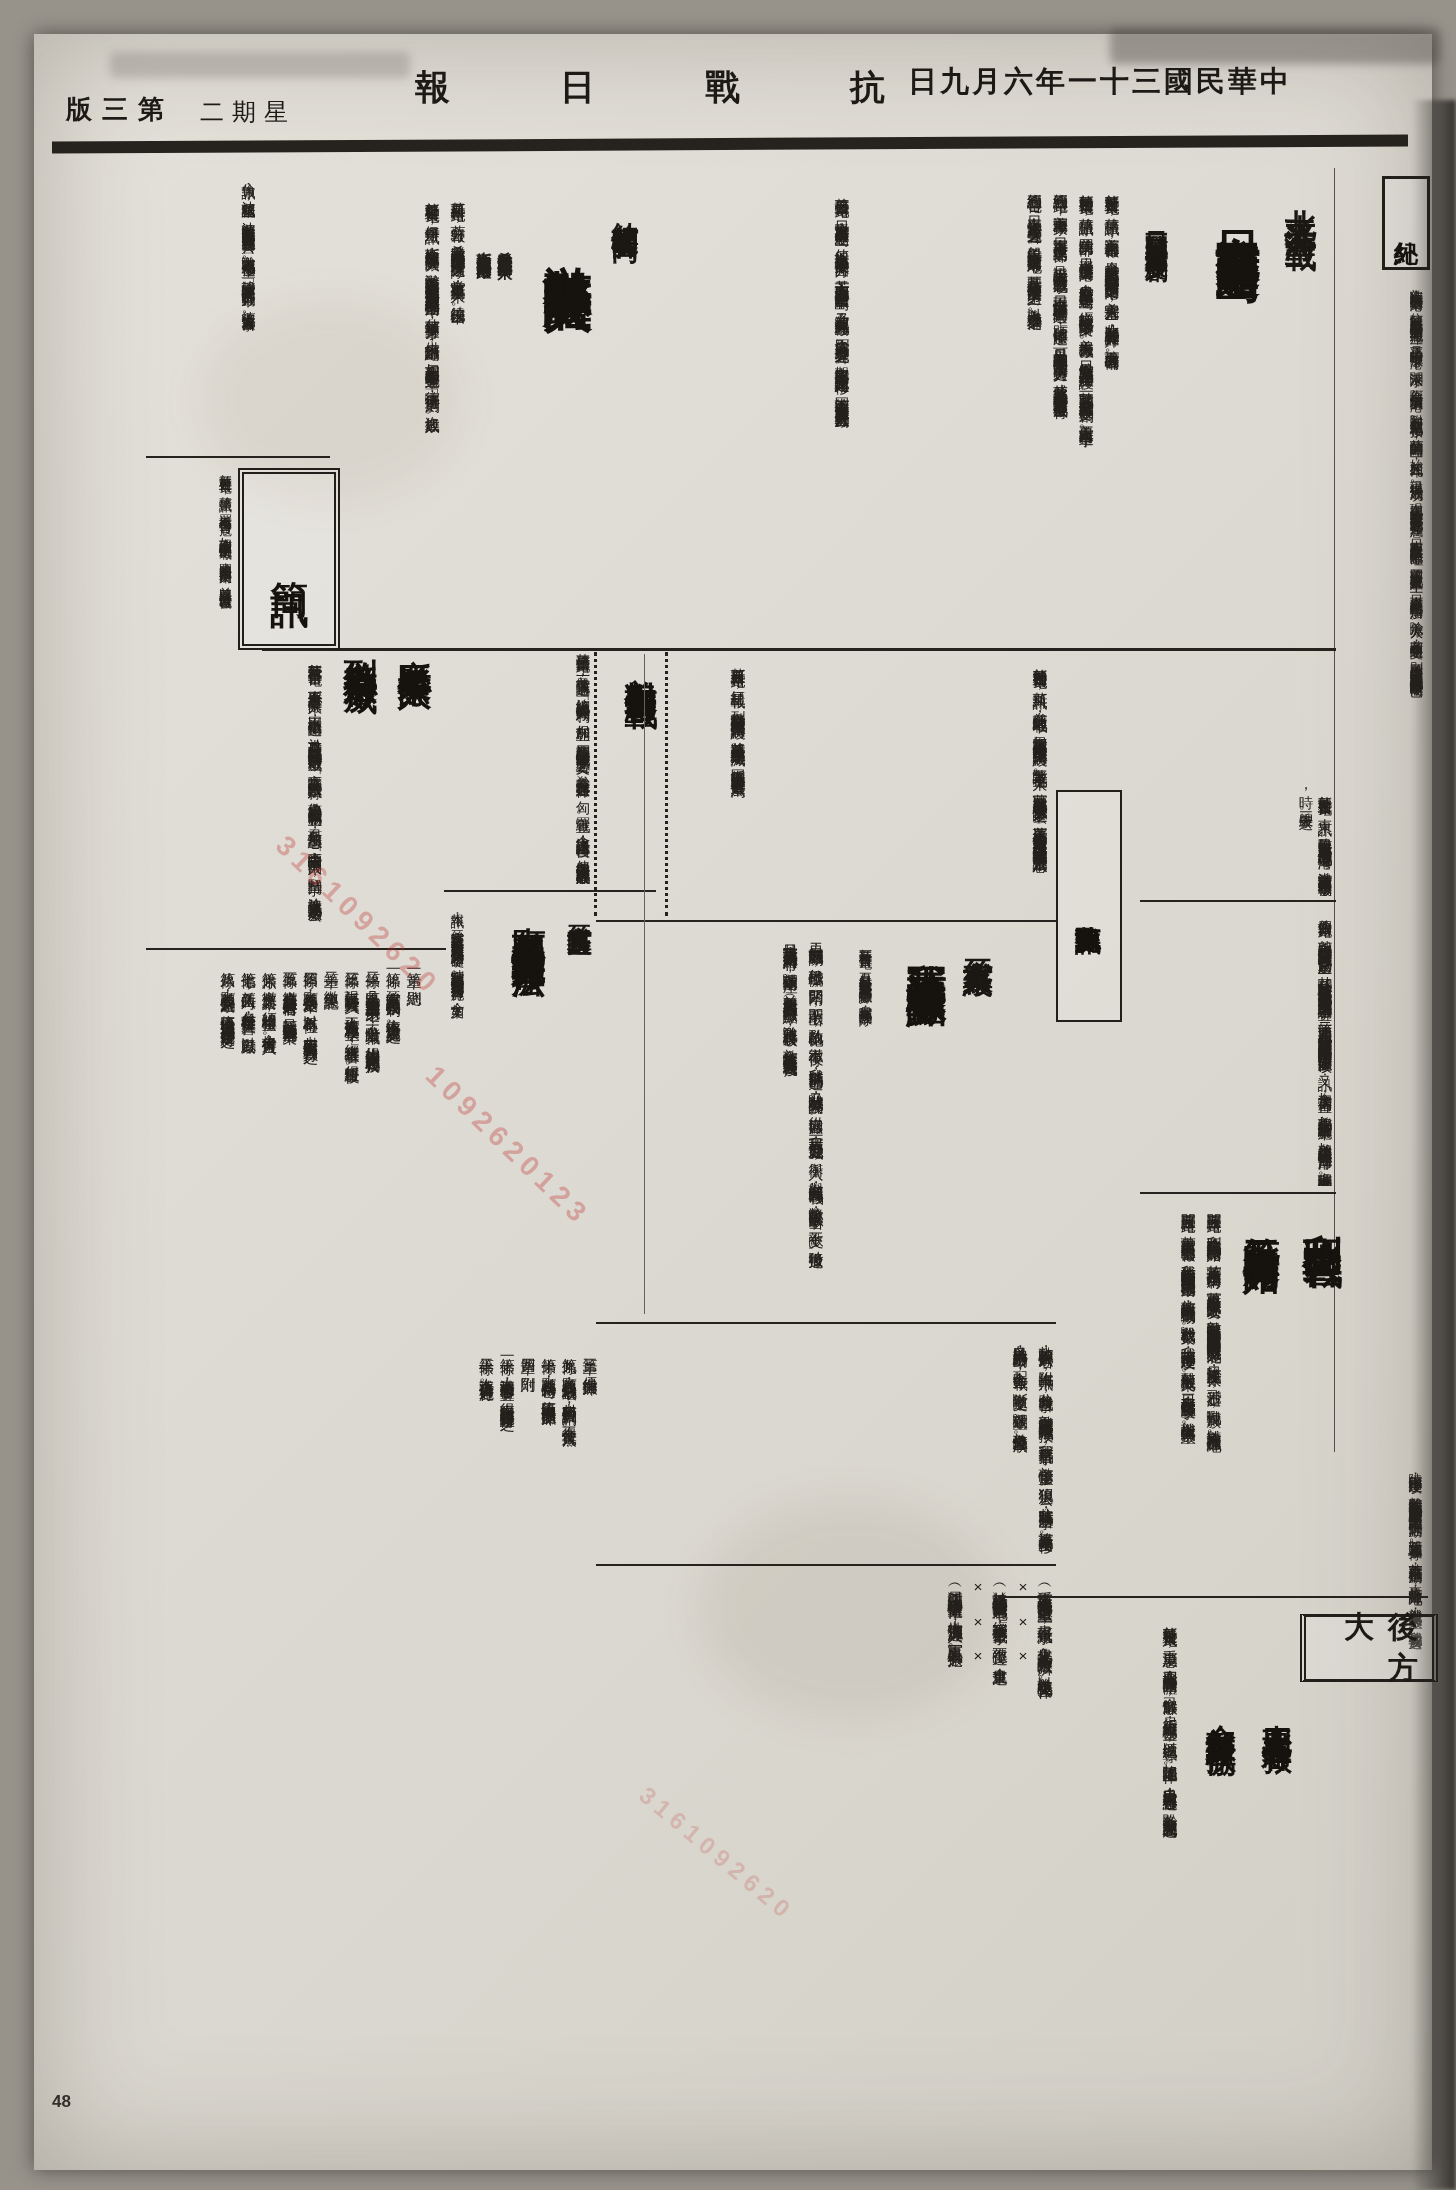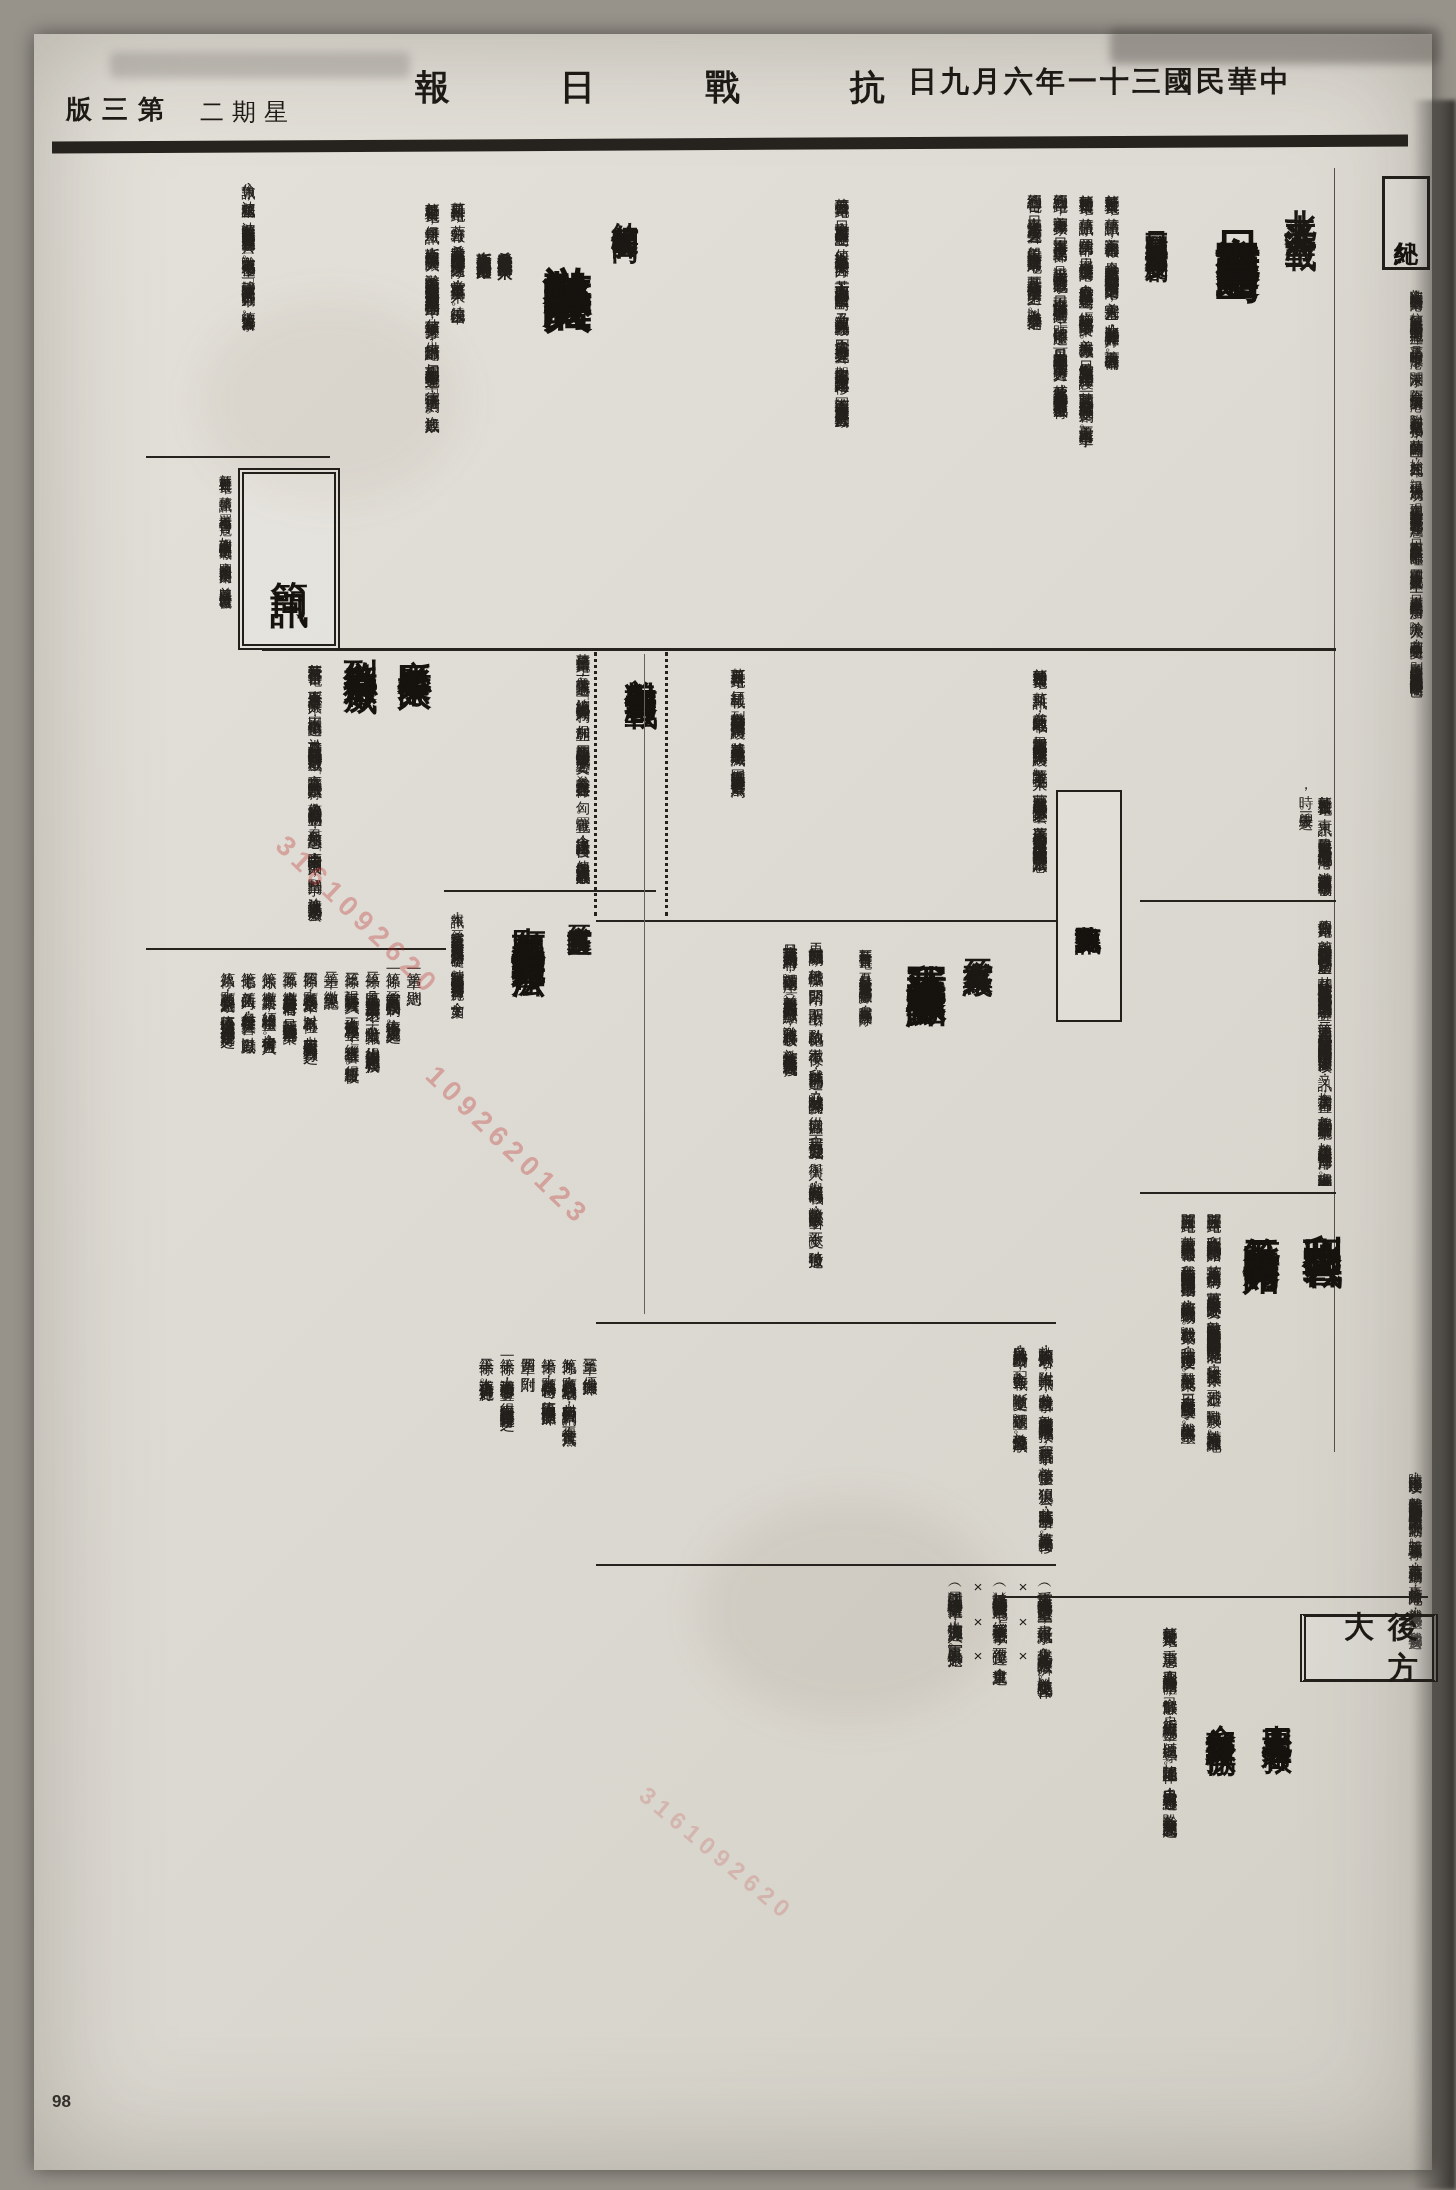--- a/index.html
+++ b/index.html
@@ -149,13 +149,13 @@
 <div class="v hl" style="left:1242px;top:1700px;width:52px;height:356px;font-size:30px;">東北四省在淪各救</div>
 <div class="v hl" style="left:1186px;top:1700px;width:52px;height:356px;font-size:30px;">全部解散分組扶協</div>
 <div class="v" style="left:1002px;top:1614px;width:178px;height:532px;font-size:15px;">新華社延安六日電：重慶消息，東北四省旅渝各救國團體，已全部解散，另行分別組織協會，以便統一領導，加強淪陷區工作。史良氏由渝來電報告經過，盼各方益加注意東北問題云。</div>
 
 <div class="rule" style="left:644px;top:654px;width:1px;height:660px;background:#66615a;"></div>
 
 <div class="wm" style="left:250px;top:900px;font-size:28px;transform:rotate(44deg);">3161092620</div>
 <div class="wm" style="left:400px;top:1130px;font-size:28px;transform:rotate(44deg);">1092620123</div>
 <div class="wm" style="left:620px;top:1840px;font-size:24px;transform:rotate(40deg);opacity:.6;">3161092620</div>
 
-<div class="hz" style="left:52px;top:2092px;font-size:17px;font-weight:700;color:#33302b;">98</div>
+<div class="hz" style="left:52px;top:2092px;font-size:17px;font-weight:700;color:#33302b;">48</div>
 
 </body></html>

